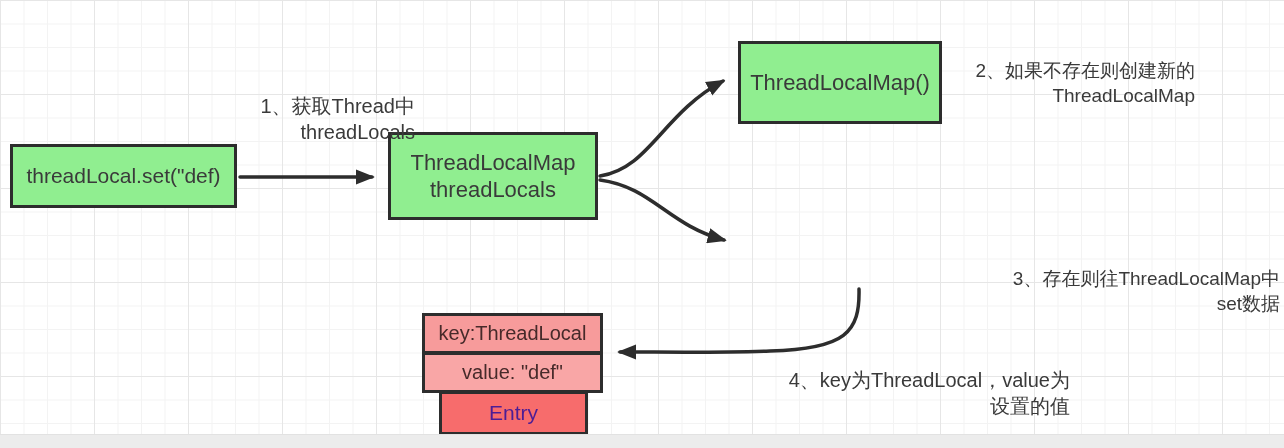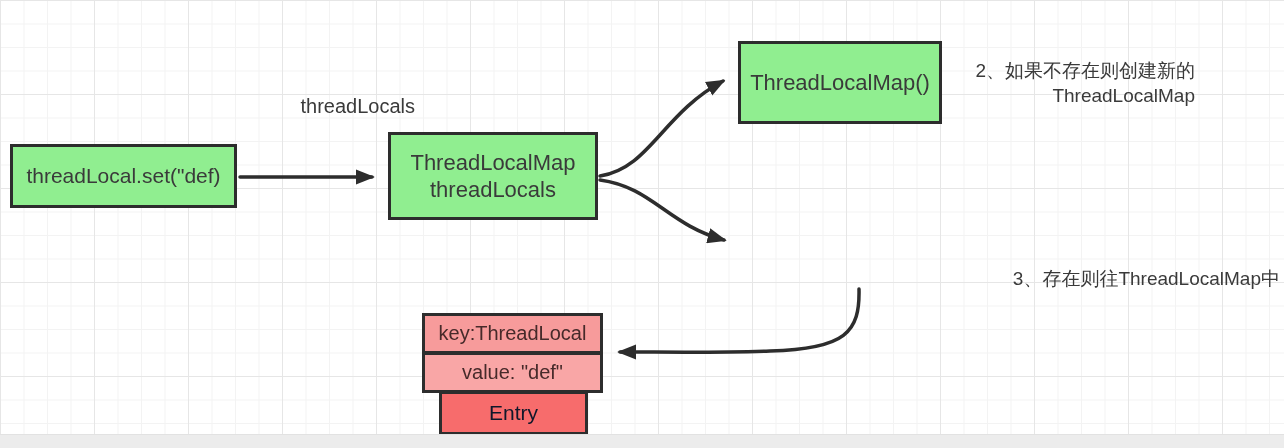--- a/index.html
+++ b/index.html
@@ -57,21 +57,21 @@
   .node.green { background: var(--node-green, #90ee90); }
   .node-start   { left: 10px;  top: 144px; width: 227px; height: 64px; font-size: 21px; }
   .node-map     { left: 388px; top: 132px; width: 210px; height: 88px; font-size: 22px; }
   .node-create  { left: 738px; top: 41px;  width: 204px; height: 83px; font-size: 22px; }
   .node-set     { left: 737px; top: 203px; width: 246px; height: 84px; font-size: 22px; }
   .node-key     { left: 422px; top: 313px; width: 181px; height: 41px; font-size: 20px;
                   background: var(--entry-pink, #f79b9b); color: #472a2a; }
   .node-value   { left: 422px; top: 352px; width: 181px; height: 41px; font-size: 20px;
                   background: var(--entry-pink-light, #f9a6a6); color: #472a2a; }
   .node-entry   { left: 439px; top: 391px; width: 149px; height: 44px; font-size: 21px;
-                  background: var(--entry-red, #f76c6c); color: #0f172a; }
+                  background: var(--entry-red, #f76c6c); color: #4c1d95; }
   .annotation {
     position: absolute;
     text-align: right;
     color: var(--text, #3a3a3a);
     font-size: 20px;
     line-height: 1.3;
     white-space: nowrap;
   }
   .annotation div { white-space: nowrap; }
   .ann-step1 { left: 205px; top: 93px;  width: 210px; }
@@ -114,24 +114,30 @@
     <span>key:ThreadLocal</span>
   </div>
   <div class="node node-value">
     <span>value: "def"</span>
   </div>
   <div class="node node-entry">
     <span>Entry</span>
   </div>
 
   <div class="annotation ann-step1">
+    <div>1、获取Thread中</div>
     <div>threadLocals</div>
   </div>
   <div class="annotation ann-step2">
     <div>2、如果不存在则创建新的</div>
     <div>ThreadLocalMap</div>
   </div>
   <div class="annotation ann-step3">
     <div>3、存在则往ThreadLocalMap中</div>
+    <div>set数据</div>
+  </div>
+  <div class="annotation ann-step4">
+    <div>4、key为ThreadLocal，value为</div>
+    <div>设置的值</div>
   </div>
 
   <div class="bottom-strip"></div>
 </div>
 
 </body></html>

